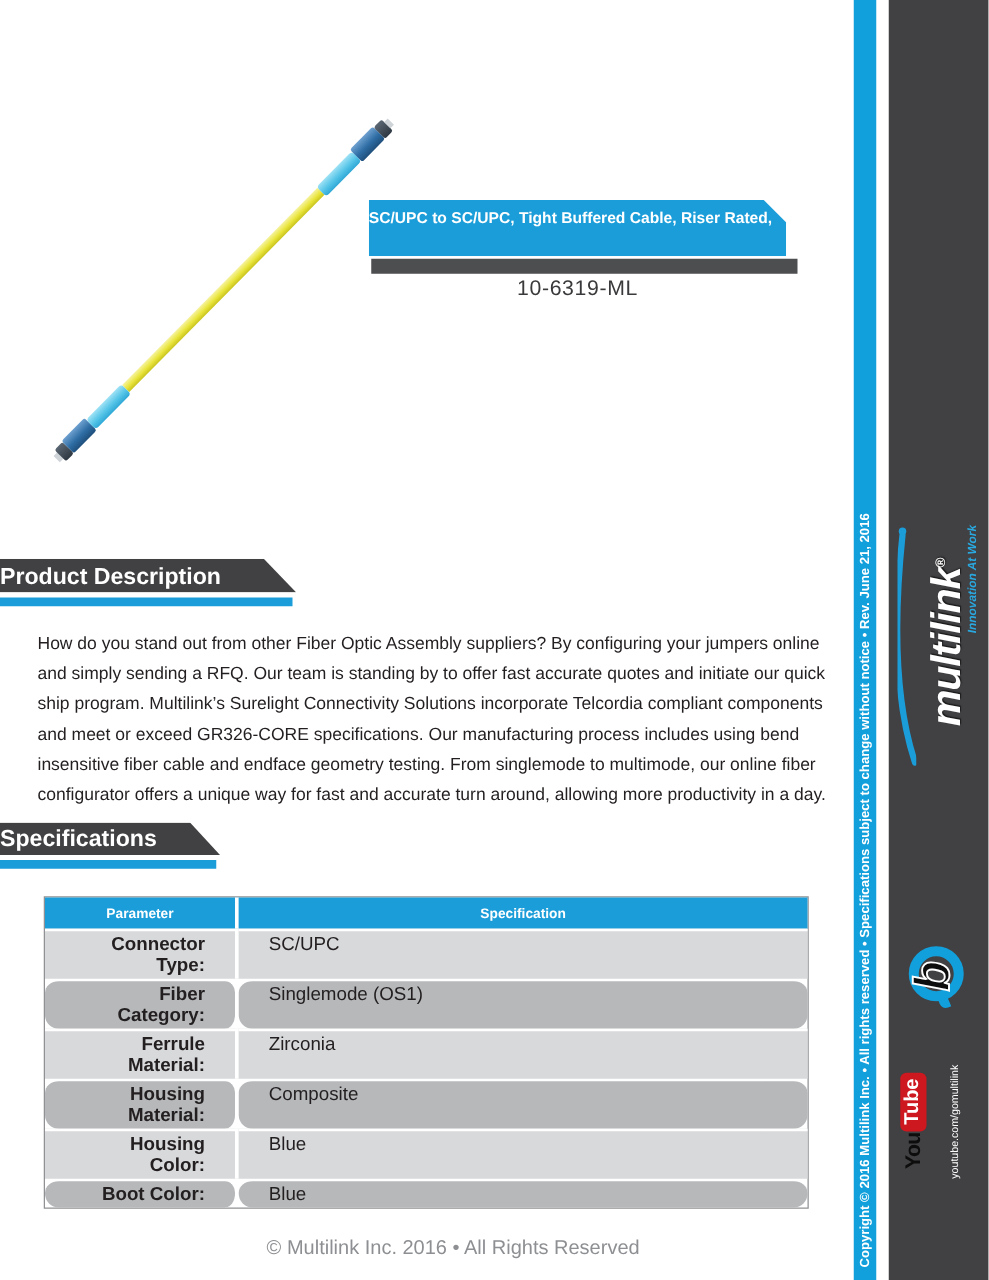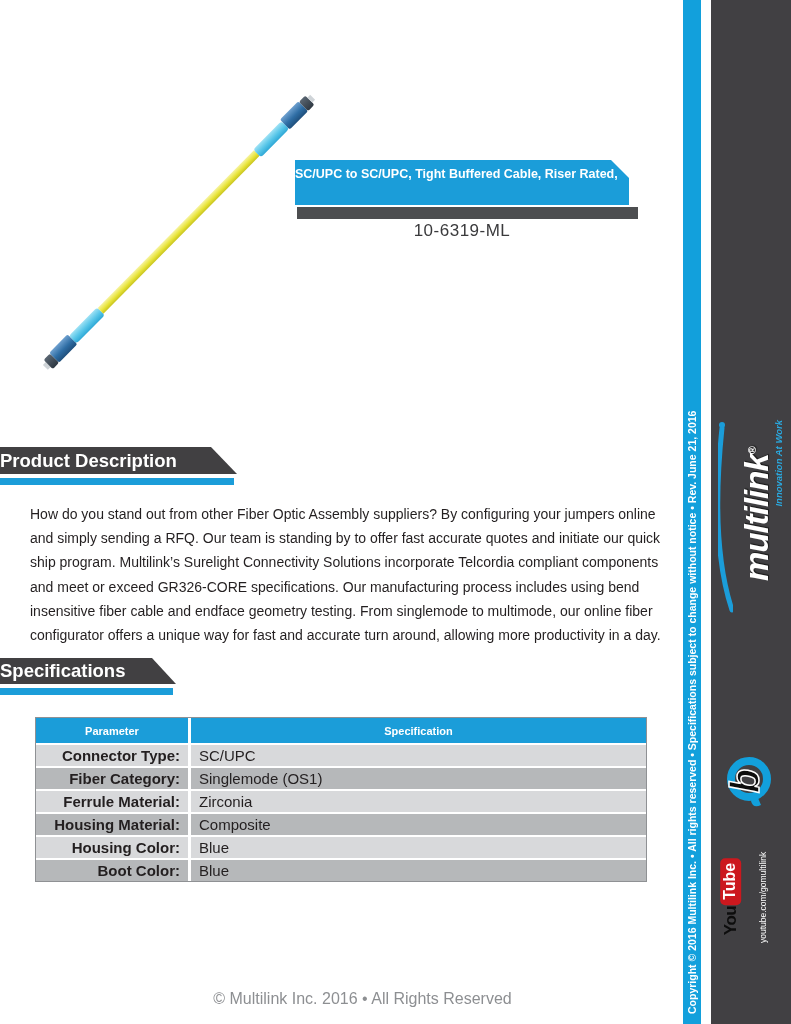--- a/index.html
+++ b/index.html
@@ -40,24 +40,24 @@
   .para { position:absolute; left:30px; top:502px; width:634px; font-size:14px;
           line-height:24.2px; color:#231f20; }
 
   
   .spec-table { position:absolute; left:35px; top:717px; width:612px;
                 border-collapse:separate; border-spacing:0; font-size:15px; color:#231f20;
                 border:1px solid #8f9194; }
   .spec-table th { background:#1b9dd9; color:#fff; font-weight:bold; font-size:11px;
                    height:25px; text-align:center; }
   .spec-table th:first-child { width:155px; border-right:3px solid #fff; }
-  .spec-table td { padding:2px 8px; border-top:2px solid #fff; vertical-align:top; }
+  .spec-table td { padding:2px 24px; border-top:2px solid #fff; vertical-align:top; }
   .spec-table td.p { font-weight:bold; text-align:right; border-right:3px solid #fff; }
   .spec-table tr.odd  td { background:#d8d9db; }
-  .spec-table tr.even td { background:#b6b8ba; }
+  .spec-table tr.even td { background:#b6b8ba;border-radius:11px; }
   .spec-table tr td { height:21px; }
   .spec-table tr.tall td { height:43px; }
 
   .footer { position:absolute; left:40px; top:990px; width:645px; text-align:center;
             font-size:16px; color:#8d8f92; }
 
   
   .blue-stripe { position:absolute; left:683px; top:0; width:18px; height:1024px; background:#12a0dc; }
   .v-copy { position:absolute; left:683px; top:1020px; width:710px; height:18px;
             transform:rotate(-90deg); transform-origin:0 0;

